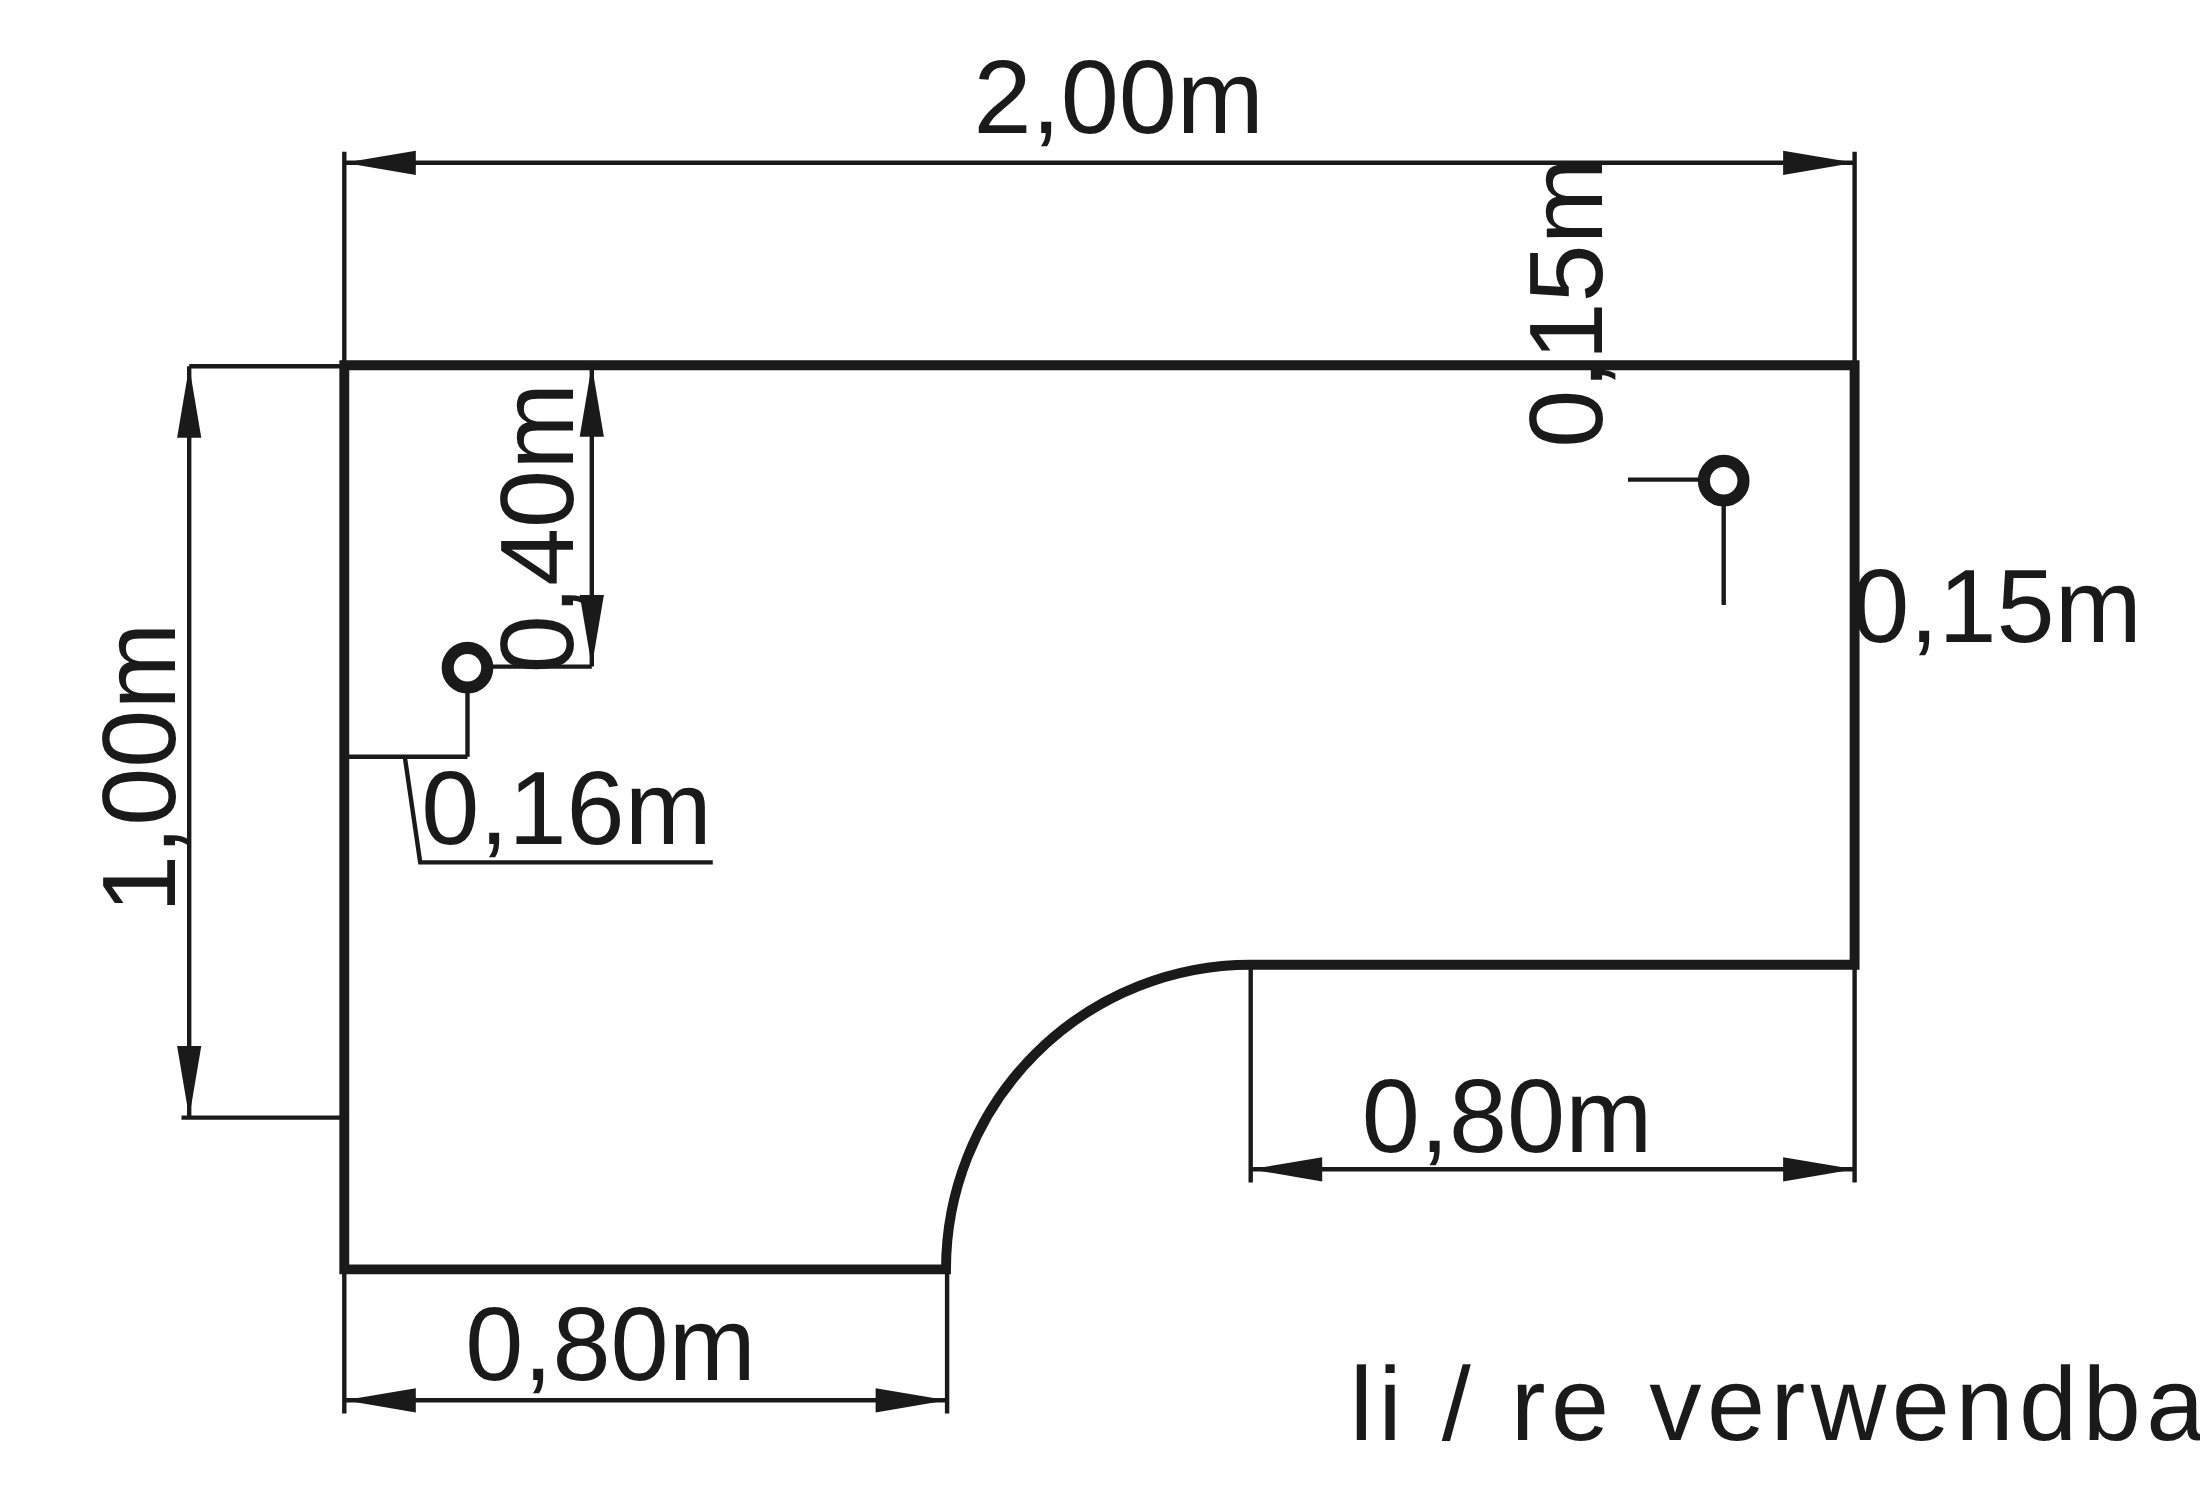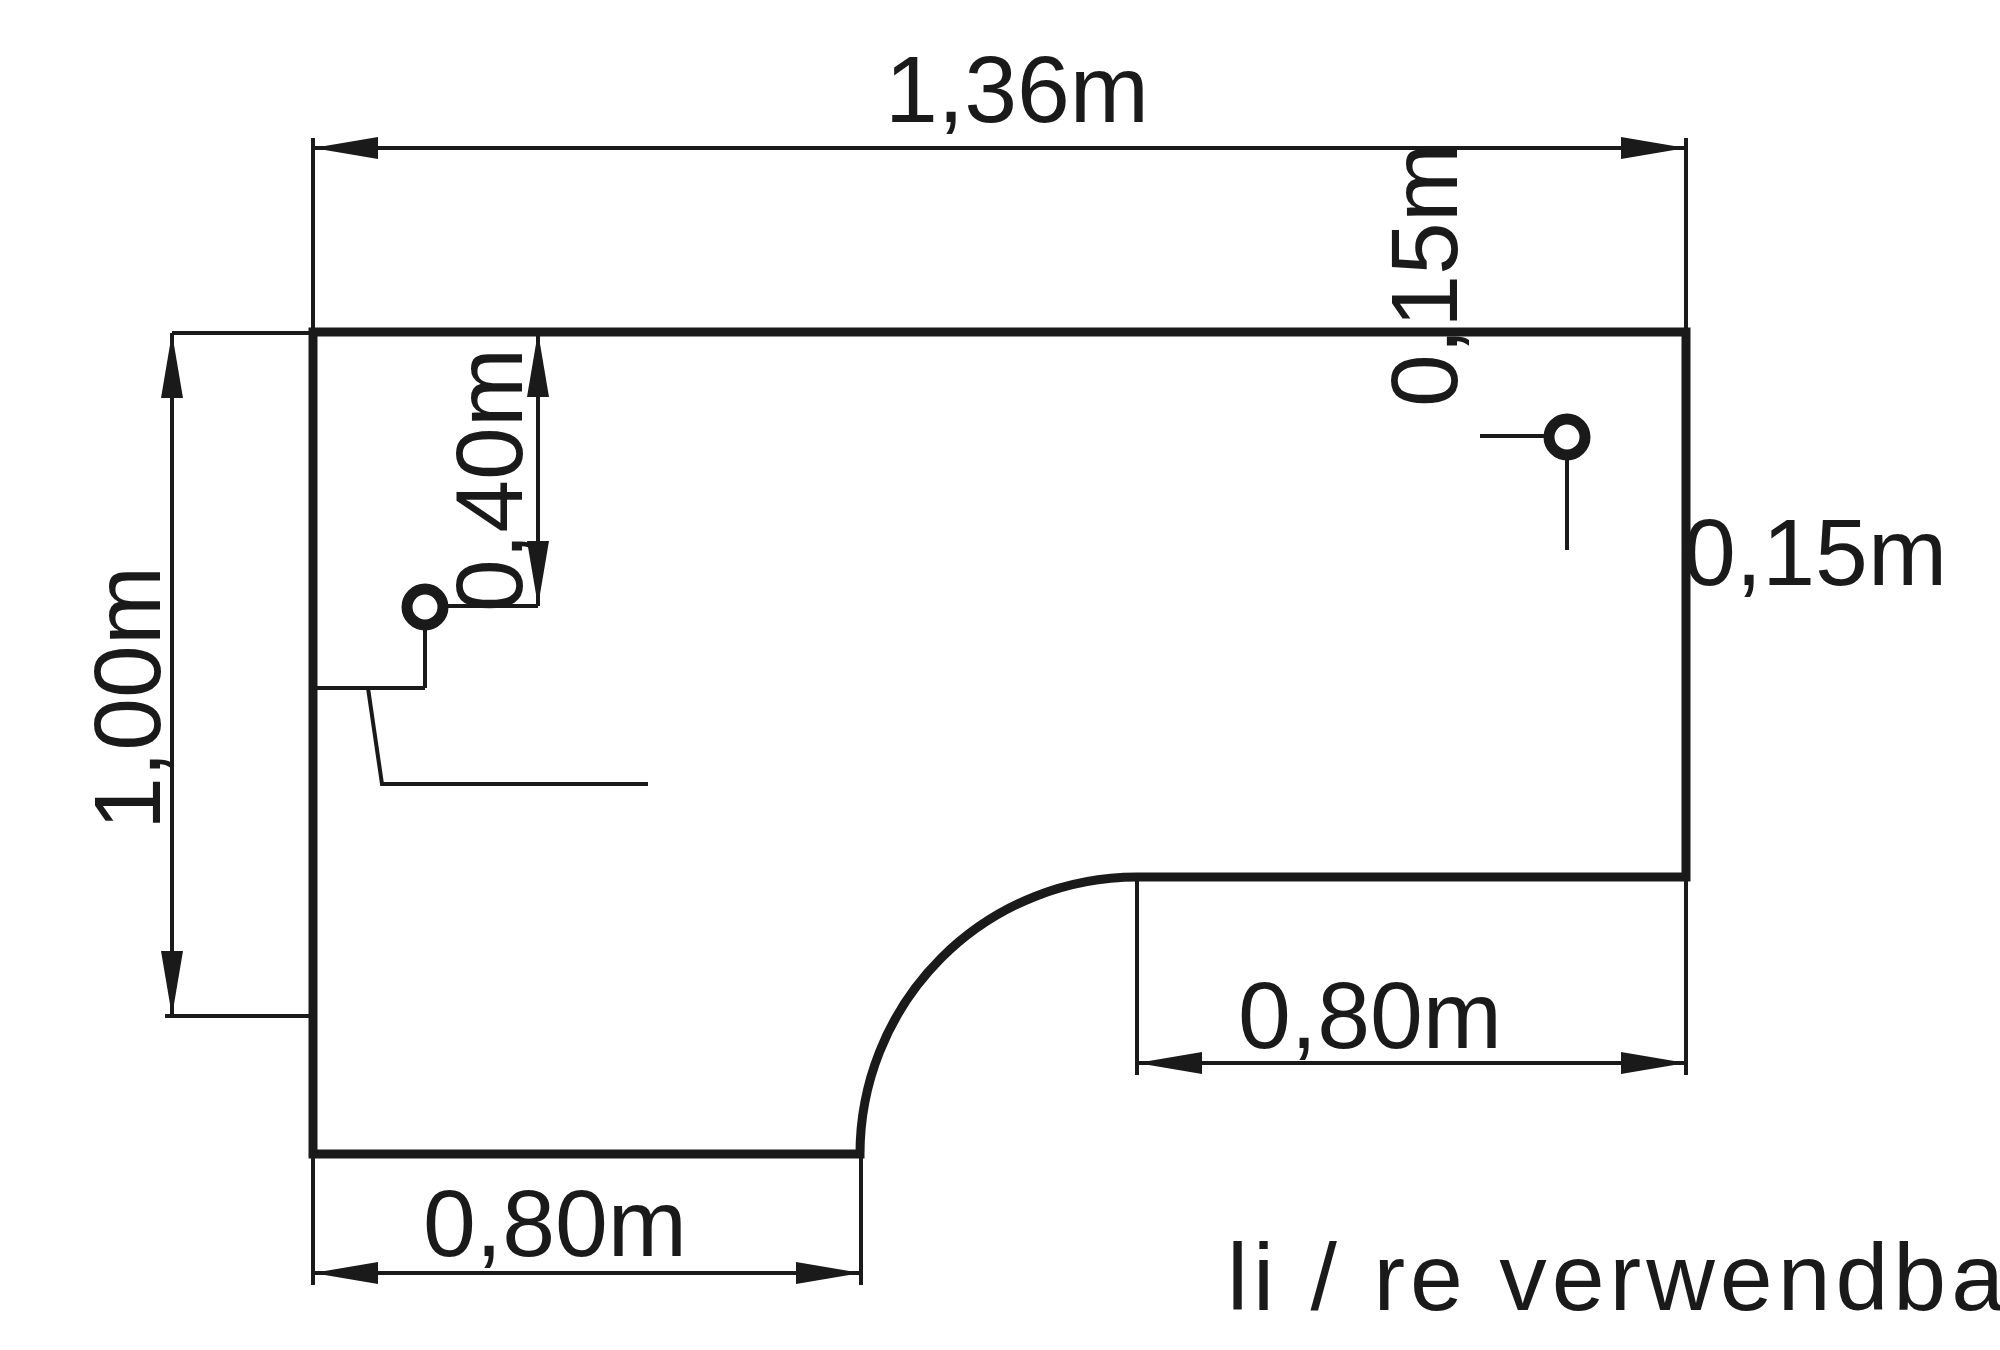--- a/index.html
+++ b/index.html
@@ -74,26 +74,27 @@
       <polygon points="1137,1063 1202,1052 1202,1074"></polygon>
       <polygon points="1686,1063 1621,1052 1621,1074"></polygon>
       <polygon points="313,1273 378,1262 378,1284"></polygon>
       <polygon points="861,1273 796,1262 796,1284"></polygon>
     </g>
 
     <circle cx="425" cy="607" r="18" fill="none" stroke="#1a1a1a" stroke-width="11"></circle>
     <circle cx="1567" cy="437" r="18" fill="none" stroke="#1a1a1a" stroke-width="11"></circle>
   </svg>
 
-  <span class="dim-label centered" style="left:1017px; top:42px;">1,36m</span>
+  <span class="dim-label centered" style="left:1017px; top:42px;">2,00m</span>
 
   <span class="dim-label rot" style="left:80px; top:830px;">1,00m</span>
 
   <span class="dim-label rot" style="left:442px; top:612px;">0,40m</span>
 
+  <span class="dim-label" style="left:383px; top:688px;">0,16m</span>
 
   <span class="dim-label rot" style="left:1377px; top:407px;">0,15m</span>
 
   <span class="dim-label" style="left:1683px; top:505px;">0,15m</span>
 
   <span class="dim-label centered" style="left:1370px; top:968px;">0,80m</span>
 
   <span class="dim-label centered" style="left:555px; top:1176px;">0,80m</span>
 
   <span class="dim-label note-label" style="left:1227px; top:1230px;">li / re verwendbar</span>

